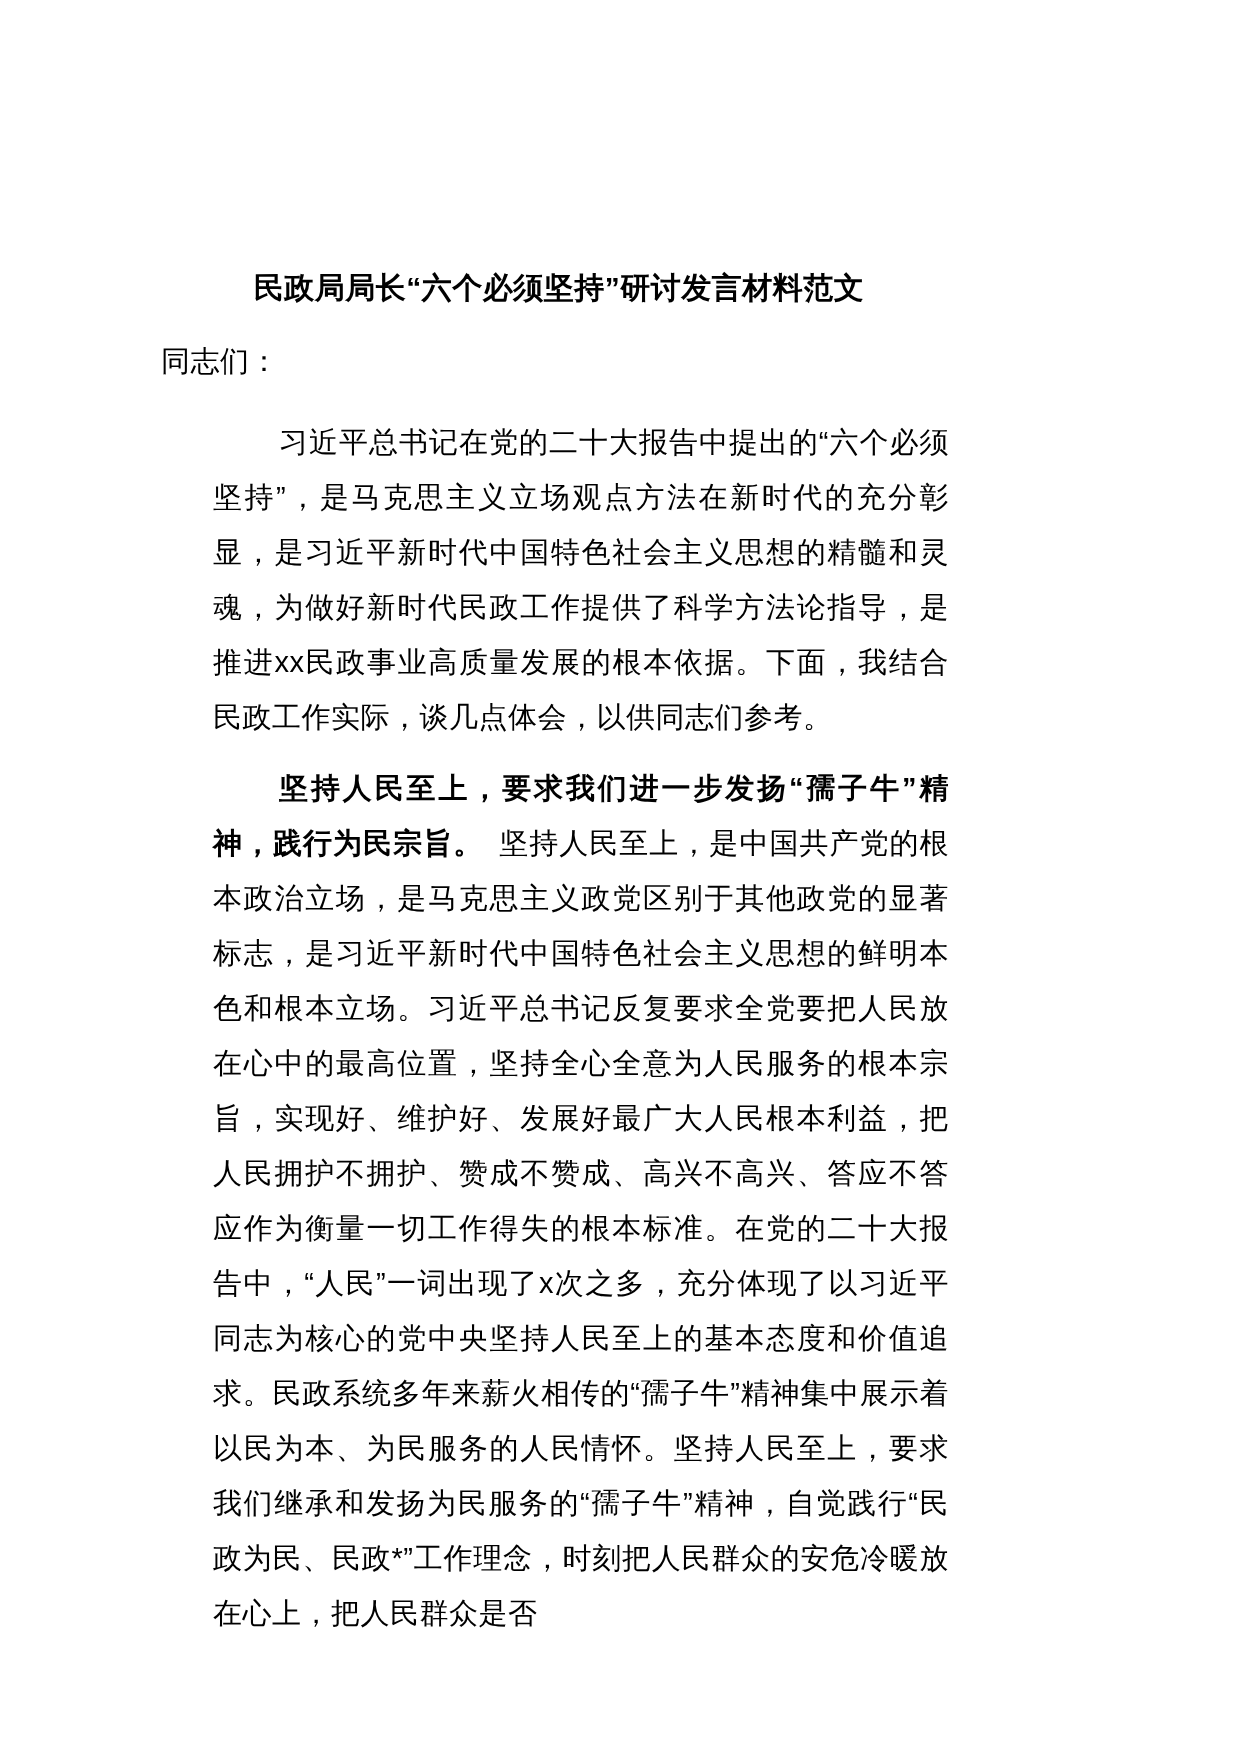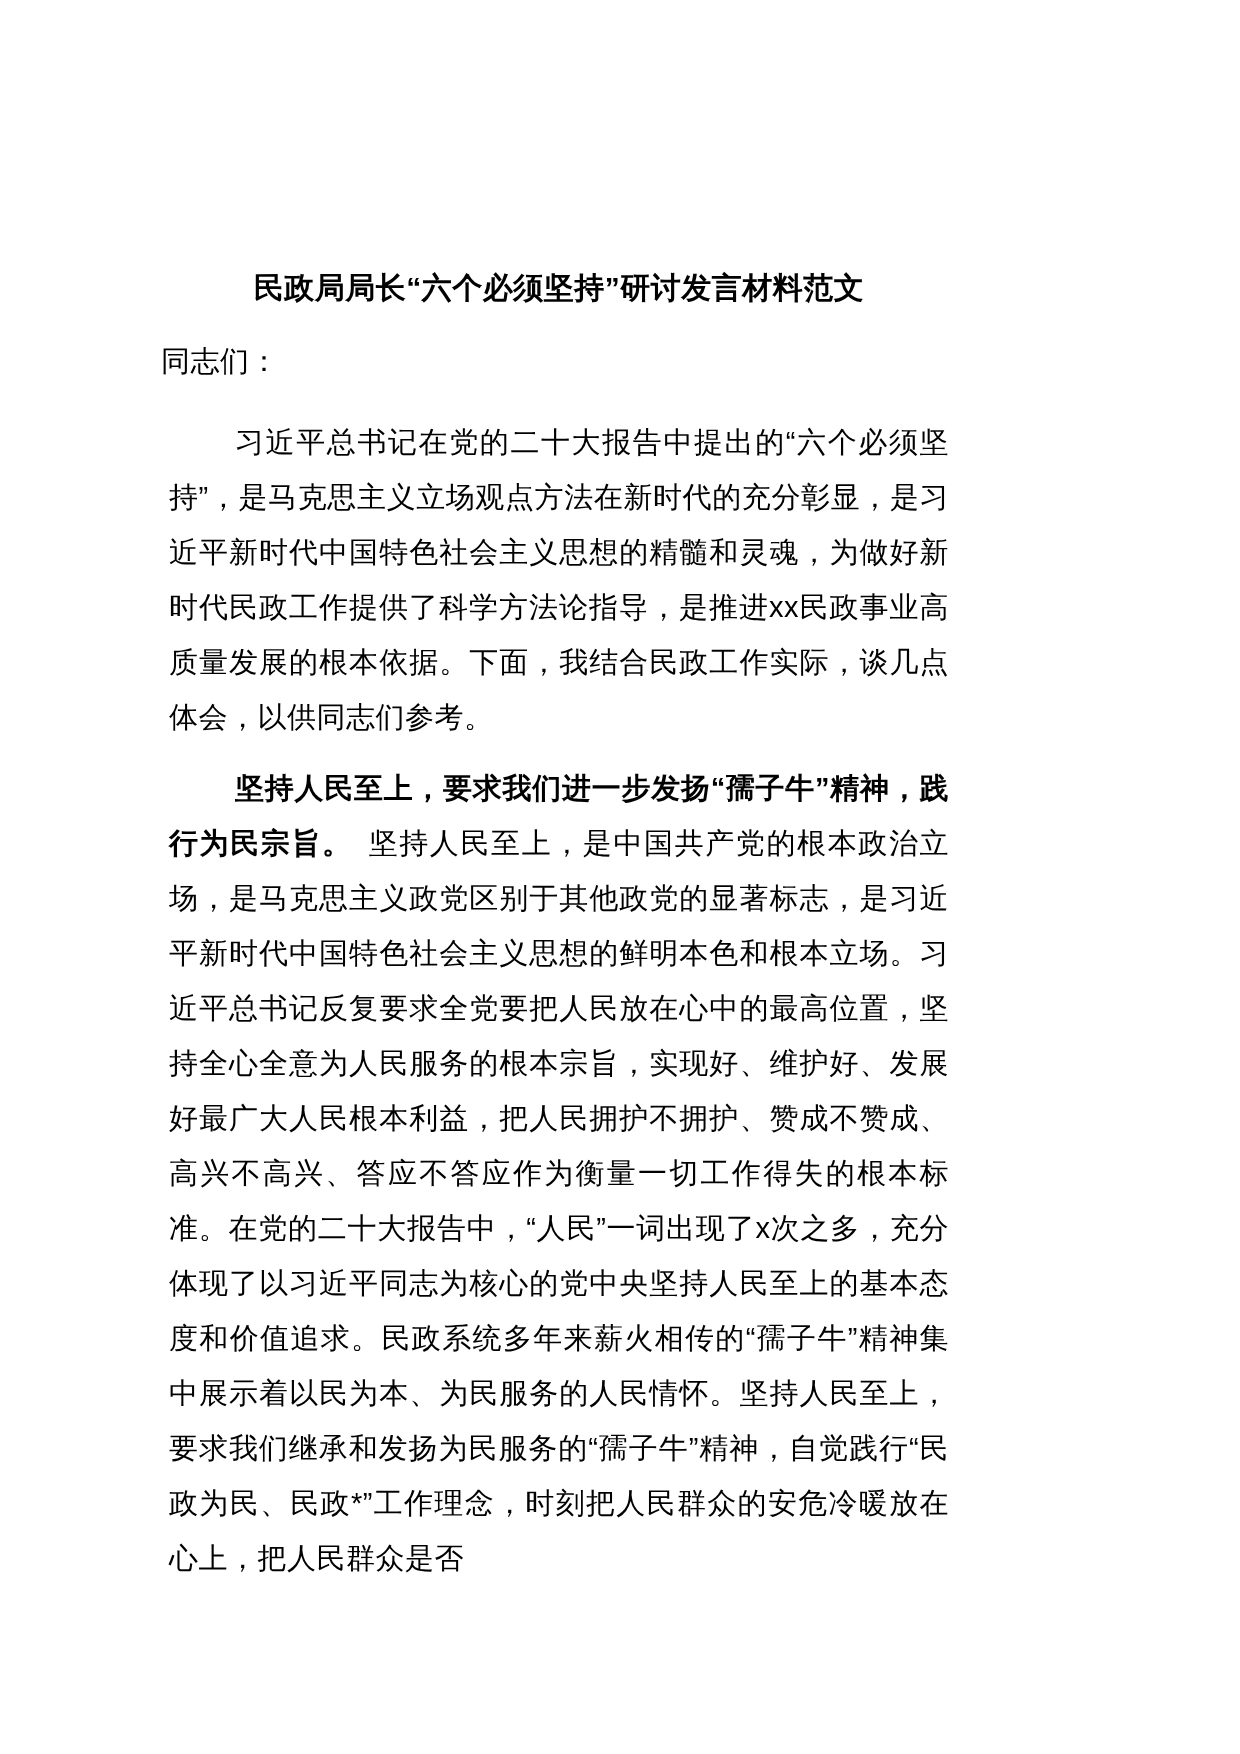--- a/index.html
+++ b/index.html
@@ -36,20 +36,21 @@
     margin-bottom: 4px;
     white-space: nowrap;
   }
   .salutation {
     text-align: left;
     font-family: Liberation Mono, monospace;
   }
   .para {
     text-indent: 2em;
     text-align: justify;
+    margin-left: 44px;
   }
   .para span { }
   .bold { font-weight: bold; }
 </style>
 </head>
 <body>
 
 <div class="page">
   <div class="content">
     <div class="doc-title">民政局局长“六个必须坚持”研讨发言材料范文</div>

